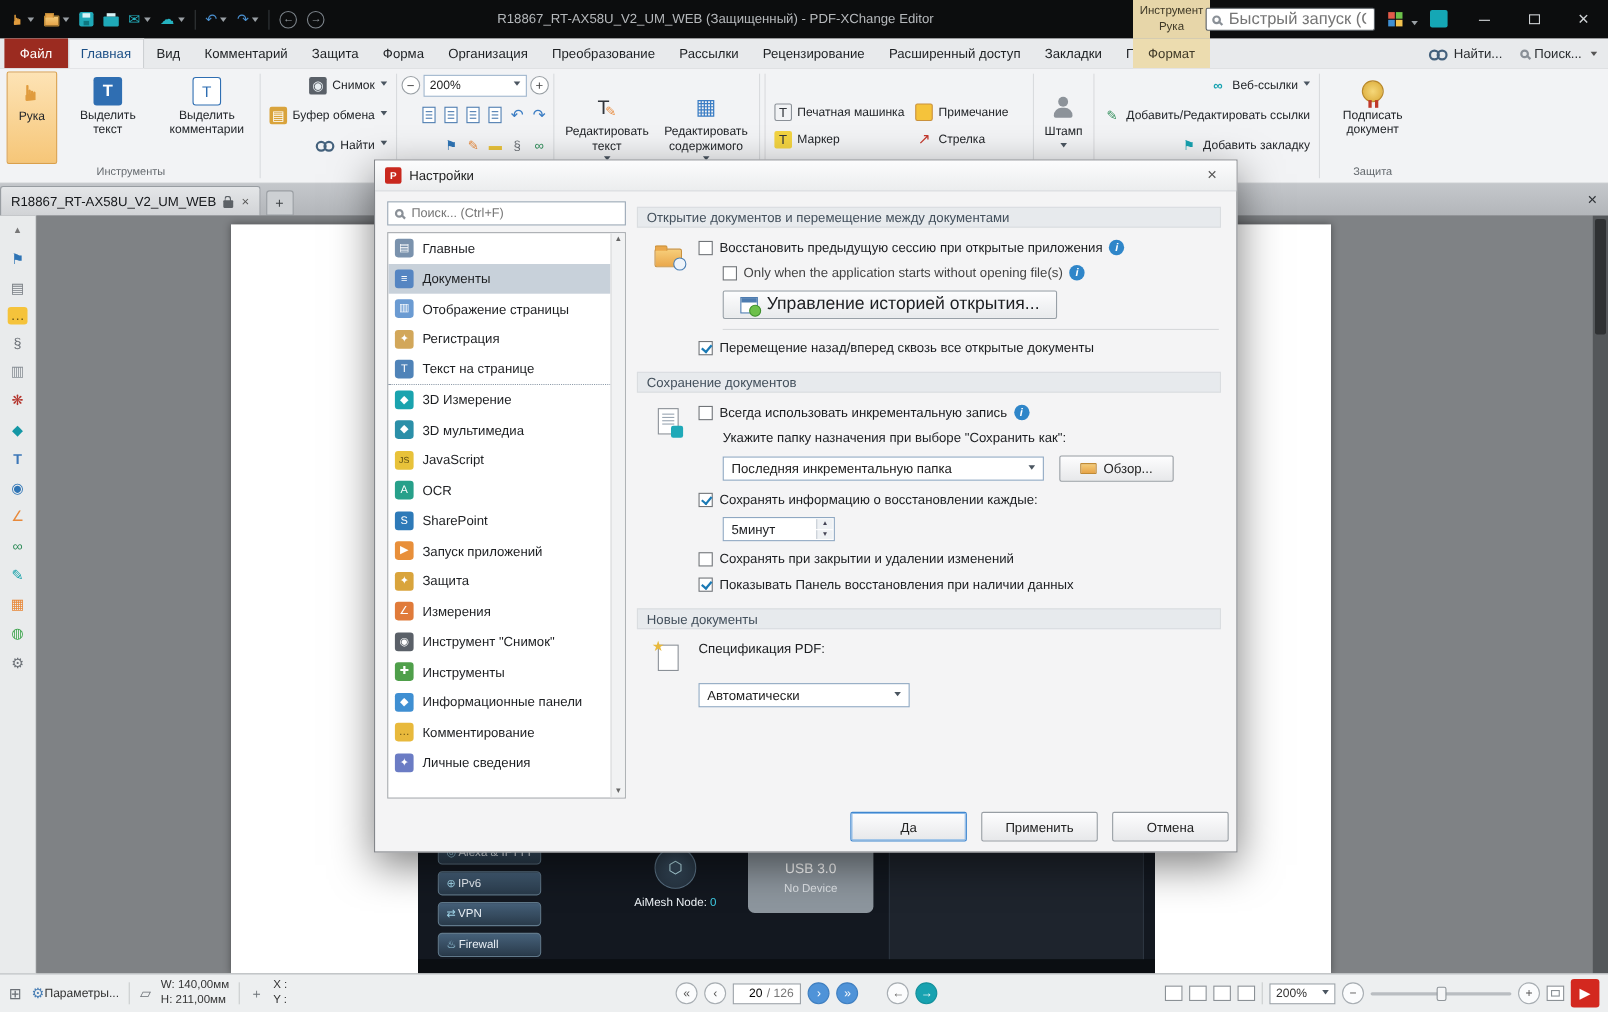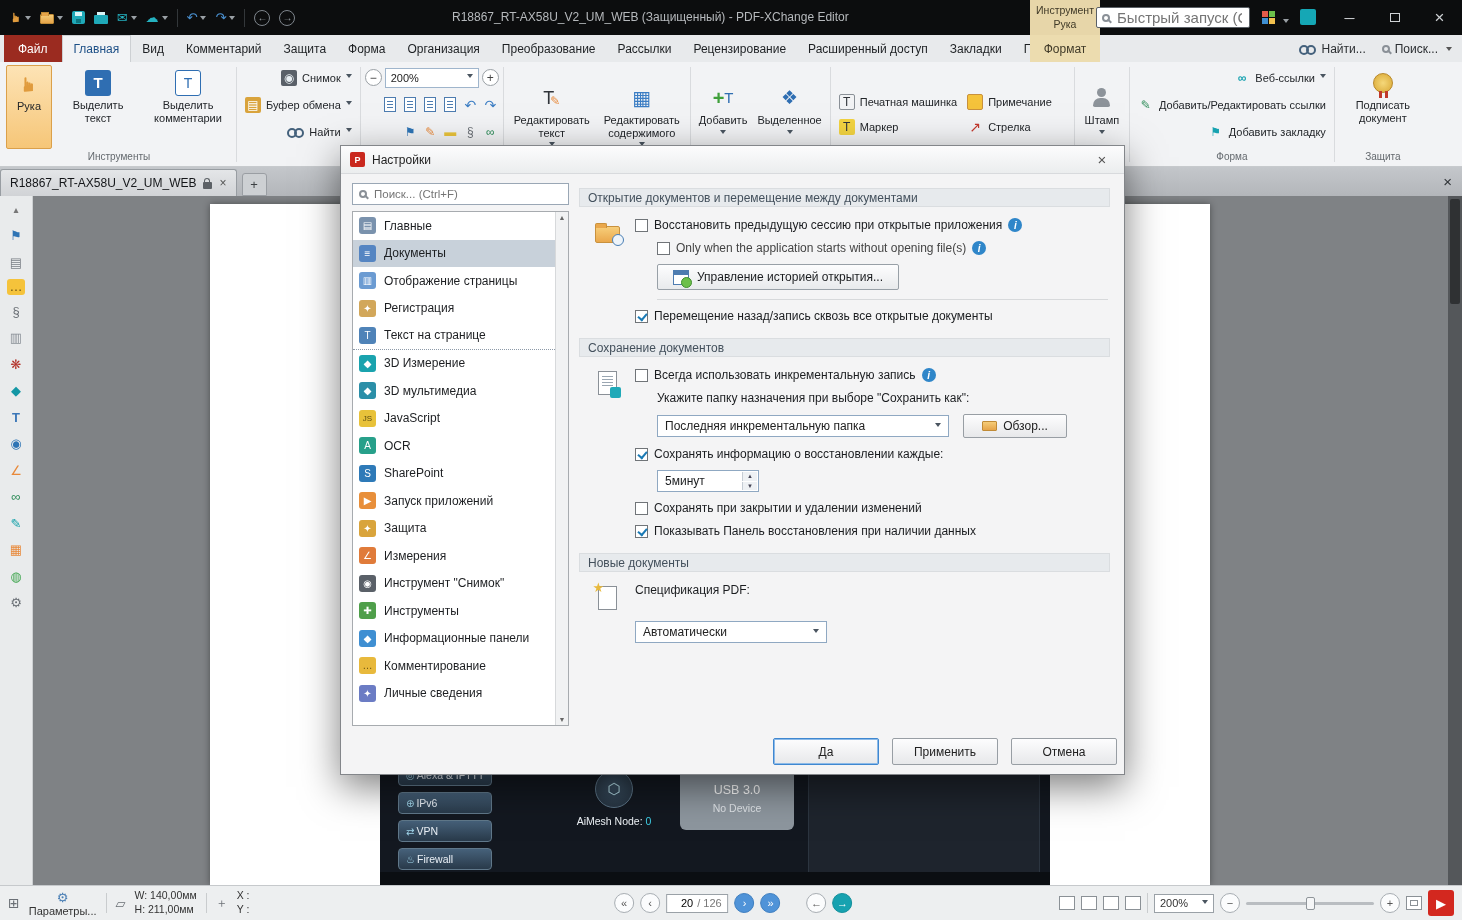--- a/index.html
+++ b/index.html
@@ -128,21 +128,21 @@
   .gbody{display:flex;padding:11px 2px 4px 0;}
   .sicon{width:56px;display:flex;justify-content:center;padding-top:3px;flex:none;}
   .grows{flex:1;display:flex;flex-direction:column;gap:9px;font-size:12px;color:#1b1d20;}
   .row{display:flex;align-items:center;gap:6px;}
   .row.indent{margin-left:22px;}
   .cb{width:13px;height:13px;background:#fff;border:1px solid #707478;flex:none;position:relative;}
   .cb.on::before{content:"";position:absolute;left:2px;top:2px;width:7px;height:4px;border-left:2px solid #1b7ab5;border-bottom:2px solid #1b7ab5;transform:rotate(-50deg);}
   .info{width:14px;height:14px;border-radius:50%;background:#2f86c9;color:#fff;font-size:10px;display:flex;align-items:center;justify-content:center;font-style:italic;font-weight:bold;flex:none;}
   .info::before{content:"i";}
   .hline{border-top:1px solid #d7d9db;margin-left:22px;}
-  .mbtn{margin-left:22px;height:26px;width:fit-content;border:1px solid #98a0a7;background:linear-gradient(#fdfdfe,#e8eaec);border-radius:2px;display:flex;align-items:center;gap:8px;padding:0 15px;font-size:12px;}
+  .mbtn{margin-left:22px;height:26px;width:fit-content;border:1px solid #98a0a7;background:linear-gradient(#fdfdfe,#e8eaec);border-radius:2px;display:flex;align-items:center;gap:8px;padding:0 15px;font-size:16px;}
   .combo{height:22px;background:#fff;border:1px solid #8fa8c2;display:flex;align-items:center;justify-content:space-between;padding:0 3px 0 7px;font-size:12px;color:#222;}
   .combo .cc{width:15px;height:16px;display:flex;align-items:center;justify-content:center;}
   .spin{width:102px;height:22px;background:#fff;border:1px solid #8fa8c2;display:flex;align-items:center;padding-left:7px;position:relative;font-size:12px;margin-left:22px;}
   .spin .arrows{position:absolute;right:1px;top:1px;bottom:1px;width:15px;display:flex;flex-direction:column;gap:1px;}
   .spin .arrows span{flex:1;display:flex;align-items:center;justify-content:center;font-size:6px;color:#445;background:#eef1f4;border-left:1px solid #c5ccd4;}
   .folderico{width:25px;height:17px;background:linear-gradient(#f7ce7a,#eaa84c);border:1px solid #c9913d;border-radius:2px;position:relative;margin-top:5px;}
   .folderico::before{content:"";position:absolute;top:-4px;left:-1px;width:10px;height:4px;background:#eaa84c;border:1px solid #c9913d;border-bottom:none;border-radius:2px 2px 0 0;}
   .folderico::after{content:"";position:absolute;right:-5px;bottom:-4px;width:10px;height:10px;border-radius:50%;background:#eef4fa;border:1px solid #4a7fb5;}
   .saveico{width:19px;height:24px;background:#fff;border:1px solid #8a9097;position:relative;}
   .saveico::before{content:"";position:absolute;left:3px;top:4px;right:3px;height:1px;background:#9aa6b2;box-shadow:0 3px 0 #9aa6b2,0 6px 0 #9aa6b2,0 9px 0 #9aa6b2;}
@@ -152,21 +152,21 @@
   .dbtns{position:absolute;right:7px;bottom:9px;display:flex;gap:13px;}
   .btn{min-width:106px;height:27px;border:1px solid #989ea4;background:linear-gradient(#fdfdfe,#e7e8ea);border-radius:2px;display:flex;align-items:center;justify-content:center;font-size:12px;color:#222;padding:0 10px;}
   .btn.default{border:1px solid #3f87d0;box-shadow:inset 0 0 0 1px #8cbae8;}
   .bfolder{width:15px;height:10px;background:linear-gradient(#f5cc78,#e6a449);border:1px solid #c08b36;border-radius:1px;margin-right:6px;flex:none;}
   .histico{width:16px;height:15px;background:#fff;border:1px solid #4d7cb0;position:relative;flex:none;}
   .histico::before{content:"";position:absolute;left:0;top:0;right:0;height:4px;background:#4d7cb0;}
   .histico::after{content:"";position:absolute;right:-4px;bottom:-4px;width:9px;height:9px;border-radius:50%;background:#6cc04a;border:1px solid #3f8f2e;}
 
   
   .statusbar{position:absolute;left:0;bottom:0;width:100%;height:35px;background:#edeff0;border-top:1px solid #c6c9cc;display:flex;align-items:center;gap:9px;padding:0 8px;font-size:11px;color:#333;} 
-  .sopt{display:flex;align-items:center;gap:0;flex-direction:column;}
+  .sopt{display:flex;align-items:center;gap:0;}
   .vsepp{width:1px;height:20px;background:#c9ccce;}
   .dim2{display:flex;flex-direction:column;line-height:1.3;font-size:10.5px;}
   .nav-center{position:absolute;left:50%;top:50%;transform:translate(-49%,-50%);display:flex;align-items:center;gap:6px;}
   .nvb{width:20px;height:20px;border-radius:50%;border:1px solid #a7adb2;background:#fbfcfd;display:flex;align-items:center;justify-content:center;color:#555;font-size:11px;flex:none;}
   .nvb.blue{background:#4f93d8;border-color:#3f7fc0;color:#fff;}
   .nvb.teal{background:#17a2b0;border-color:#13909c;color:#fff;}
   .pagebox{height:19px;background:#fff;border:1px solid #9aa1a7;display:flex;align-items:center;padding:0 6px;gap:4px;}
   .pagebox input{width:20px;border:none;outline:none;text-align:right;font-size:11px;font-family:inherit;padding:0;}
   .pagebox .tot{color:#777;}
   .sright{margin-left:auto;display:flex;align-items:center;gap:6px;}
@@ -370,37 +370,20 @@
         </div>
         <div class="bb">
           <span class="bi g" data-glyph="▦" style="color:#3b7dc4;font-size:20px;"></span>
           <span>Редактировать содержимого</span>
           <span class="caret-d"></span>
         </div>
       </div>
     </div>
     <div class="rsep"></div>
 
-    <div class="rgroup">
-      <div class="rg-body">
-        <div class="bb">
-          <span class="bi">
-              <span class="g" data-glyph="+" style="color:#3f9f3a;font-weight:bold;font-size:20px;"></span>
-              <span class="g" data-glyph="T" style="color:#2f6eb2;font-size:15px;"></span>
-            </span>
-          <span>Добавить</span>
-          <span class="caret-d"></span>
-        </div>
-        <div class="bb">
-          <span class="bi g" data-glyph="❖" style="color:#2f6eb2;font-size:19px;"></span>
-          <span>Выделенное</span>
-          <span class="caret-d"></span>
-        </div>
-      </div>
-    </div>
     <div class="rsep"></div>
 
     <div class="rgroup">
       <div class="rg-body">
         <div class="scol">
           <div class="srow">
               <span class="si g" data-glyph="T" style="border:1px solid #8a9097;color:#30343a;"></span>
               <span>Печатная машинка</span>
             </div>
           <div class="srow">
@@ -660,21 +643,21 @@
                 <span>Only when the application starts without opening file(s)</span>
                 <span class="info"></span>
               </div>
               <div class="mbtn">
                 <span class="histico"></span>
                 <span>Управление историей открытия...</span>
               </div>
               <div class="hline"></div>
               <div class="row">
                 <span class="cb on"></span>
-                <span>Перемещение назад/запись сквозь все открытые документы</span>
+                <span>Перемещение назад/вперед сквозь все открытые документы</span>
               </div>
             </div>
           </div>
         </div>
 
         <div class="gsec">
           <div class="ghead">Сохранение документов</div>
           <div class="gbody">
             <div class="sicon">
                 <span class="saveico"></span>

